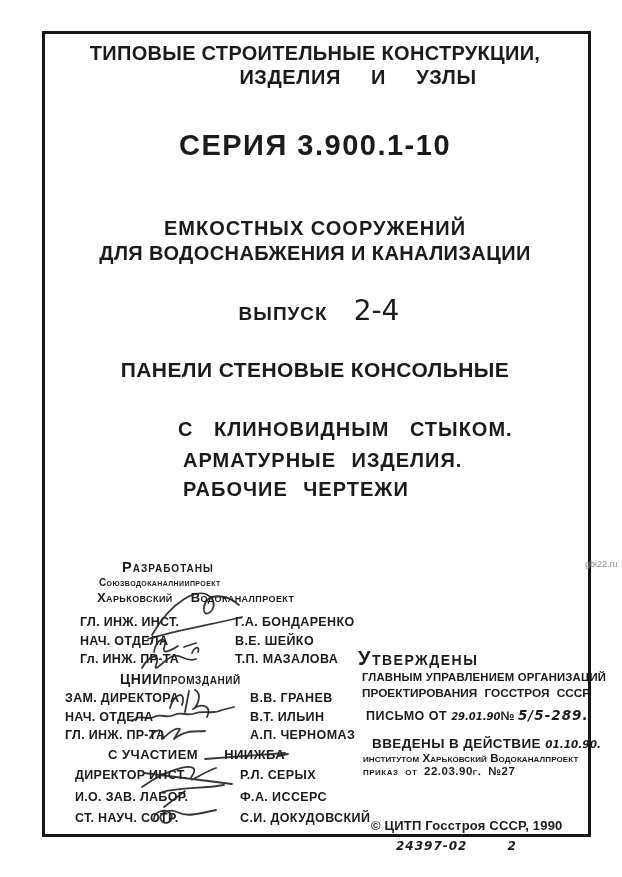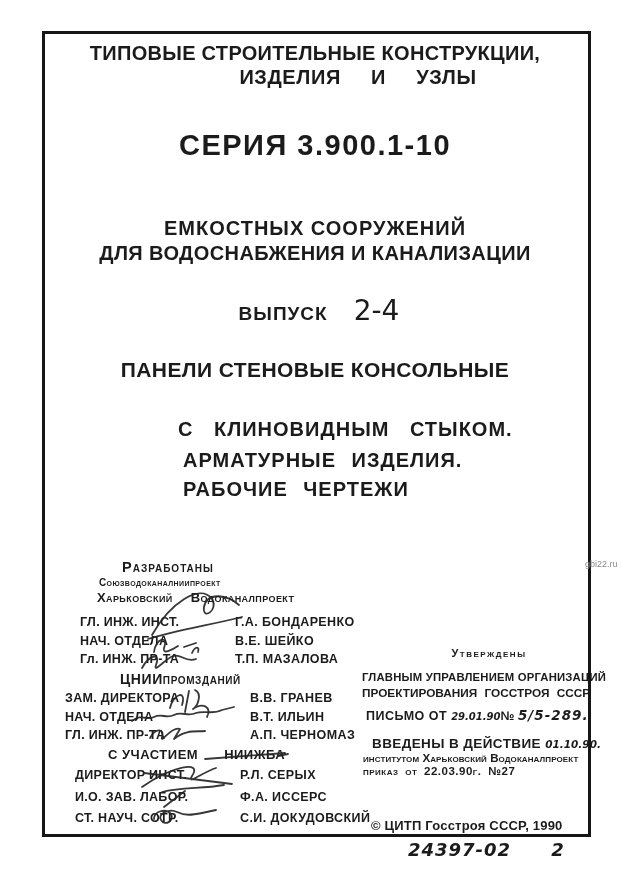--- a/index.html
+++ b/index.html
@@ -40,33 +40,33 @@
   .crew-row{position:relative;height:18.5px;}
   .crew .role{position:absolute;left:0;font-size:12.5px;letter-spacing:.3px;white-space:nowrap;}
   .crew .name{position:absolute;font-size:12.5px;letter-spacing:.4px;white-space:nowrap;}
   #crew1{left:80px;top:615px;} #crew1 .name{left:155px;}
   #cnii-heading{left:120px;top:671px;font-size:14px;letter-spacing:.6px;}
   #crew2{left:65px;top:691px;} #crew2 .name{left:185px;}
   #participation{left:108px;top:747px;font-size:13px;letter-spacing:.5px;}
   #participation .org{margin-left:26px;}
   #crew3{left:75px;top:768px;} #crew3 .crew-row{height:21.5px;} #crew3 .name{left:165px;}
   
-  #app-heading{left:377px;width:224px;text-align:center;top:647px;font-size:11px;letter-spacing:1.5px;}
+  #app-heading{left:358px;width:224px;text-align:left;top:647px;font-size:20px;letter-spacing:1.5px;}
   #app-l1{left:362px;width:224px;text-align:center;top:671px;font-size:11.3px;letter-spacing:.2px;}
   #app-l2{left:362px;width:224px;text-align:center;top:686px;font-size:11.8px;word-spacing:4px;}
   #letter-line{left:366px;top:707px;font-size:12.5px;letter-spacing:.5px;}
   #letter-line .hw-date{font-size:10px;font-style:italic;font-family:"DejaVu Sans",sans-serif;letter-spacing:0;}
   #letter-line .hw-num{font-size:13.5px;font-style:italic;font-family:"DejaVu Sans",sans-serif;letter-spacing:1px;margin-left:3px;}
   #eff-line{left:372px;top:736px;font-size:13.5px;letter-spacing:.4px;}
   #eff-line .hw-date{font-size:10.5px;font-style:italic;font-family:"DejaVu Sans",sans-serif;letter-spacing:0;}
   #eff-org{left:363px;top:752px;font-size:11.5px;letter-spacing:.1px;}
   #order-line{left:363px;top:765px;font-size:11.5px;letter-spacing:.5px;word-spacing:3px;}
   
   #copyright{left:371px;top:818px;font-size:13px;letter-spacing:.2px;}
-  #doccode{left:408px;top:839px;font-size:18px;font-style:italic;font-family:"DejaVu Sans",sans-serif;letter-spacing:1px;}
+  #doccode{left:396px;top:839px;font-size:12px;font-style:italic;font-family:"DejaVu Sans",sans-serif;letter-spacing:1px;}
   #doccode .sheet{margin-left:40px;}
   
   #watermark{left:585px;top:559px;font-size:9px;font-weight:normal;color:#8c8c8c;letter-spacing:0;}
   
   #sigs{position:absolute;left:42px;top:555px;width:546px;height:280px;pointer-events:none;}
   #sigs path{fill:none;stroke:#262626;stroke-width:1.8;stroke-linecap:round;stroke-linejoin:round;opacity:.92;}
 </style>
 </head>
 <body>
 

